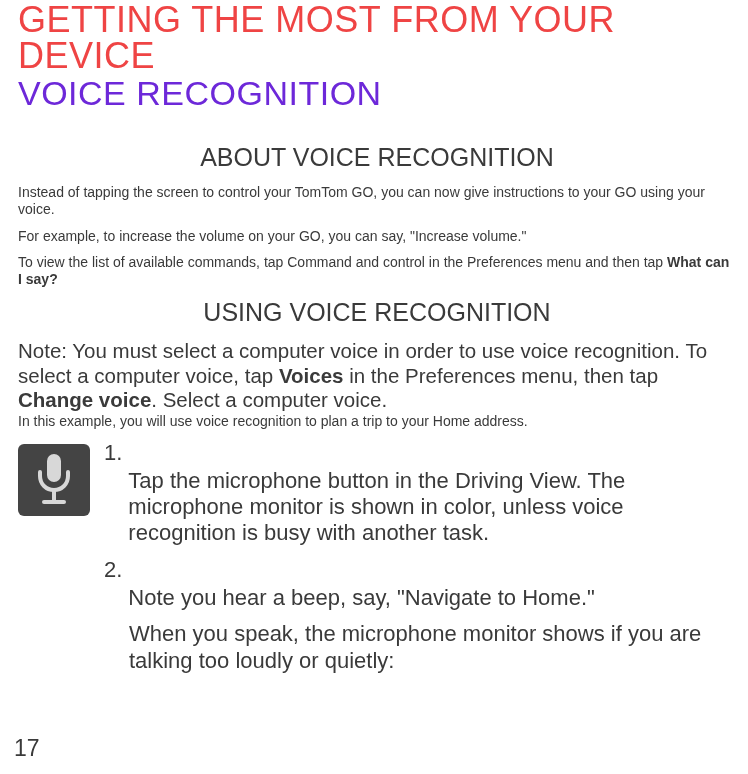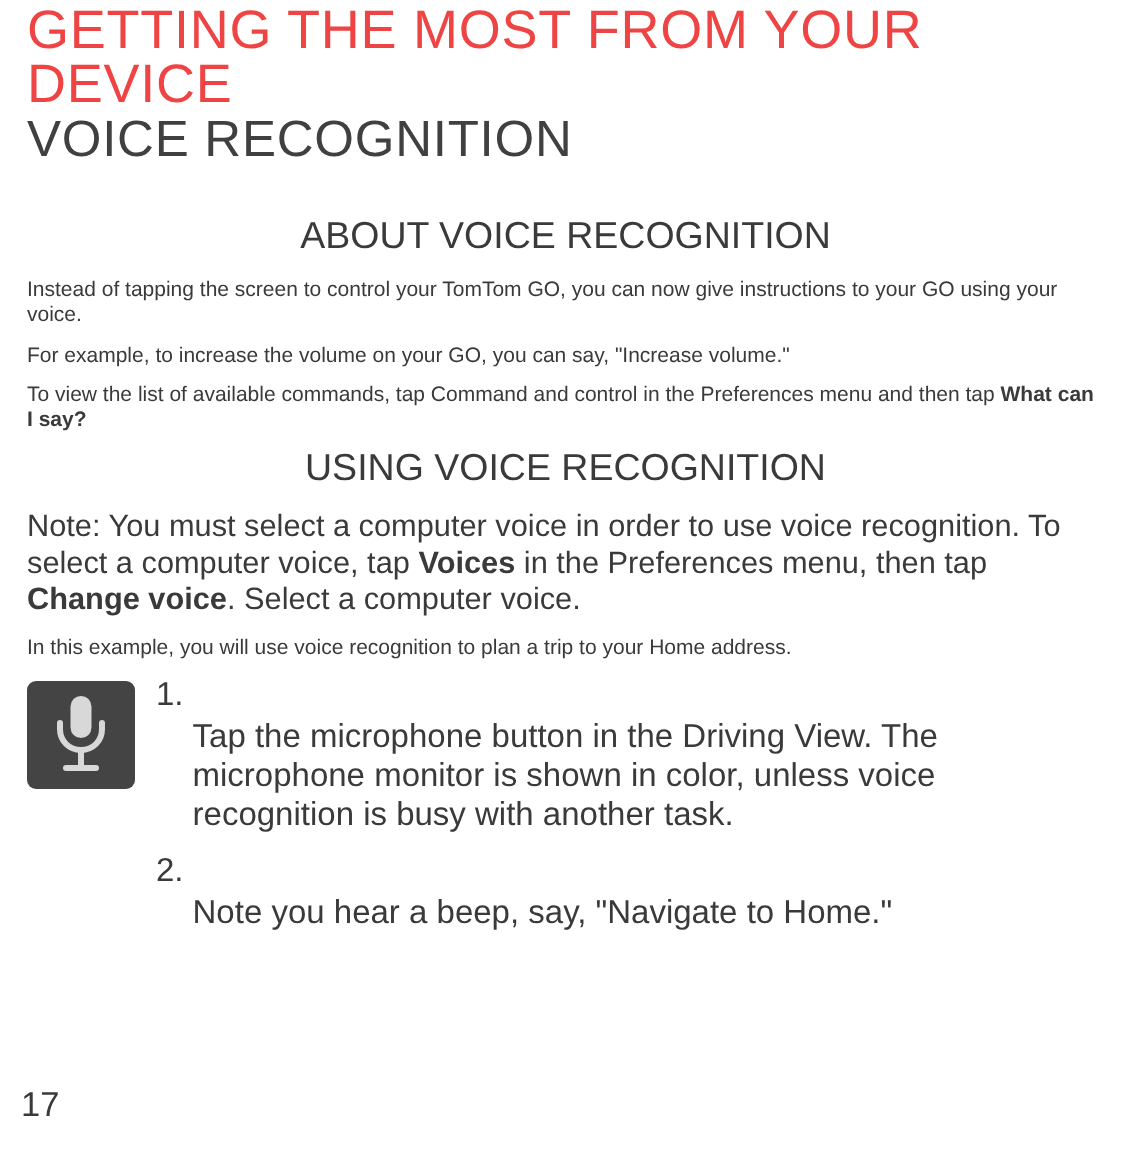--- a/index.html
+++ b/index.html
@@ -22,21 +22,21 @@
       font-weight: 400;
       line-height: 1.0;
       letter-spacing: 0.5px;
       color: #ef4444;
       margin-top: 2px;
       font-stretch: semi-condensed;
     }
     .subtitle {
       font-size: 34px;
       font-weight: 400;
-      color: #404040;
+      color: #6d28d9;
       letter-spacing: 0.5px;
       margin-top: 0px;
       margin-bottom: 30px;
       font-stretch: semi-condensed;
     }
     .section-heading {
       font-size: 25px;
       font-weight: 400;
       color: #3a3a3a;
       margin-bottom: 12px;
@@ -47,21 +47,20 @@
       font-size: 14px;
       line-height: 1.2;
       color: #3a3a3a;
       margin-bottom: 10px;
       font-stretch: semi-condensed;
     }
     .note-text {
       font-size: 20.5px;
       line-height: 1.2;
       color: #3a3a3a;
-      margin-bottom: 10px;
       font-stretch: semi-condensed;
     }
     .bold-inline {
       font-weight: 700;
     }
     .list-wrap {
       display: flex;
       align-items: flex-start;
       gap: 14px;
       margin-top: 4px;
@@ -103,21 +102,21 @@
     .sub-paragraph {
       font-size: 22px;
       line-height: 1.2;
       color: #3a3a3a;
       font-stretch: semi-condensed;
       margin-top: 8px;
       margin-left: 25px;
     }
     .page-number {
       position: absolute;
-      bottom: 24px;
+      bottom: 12px;
       left: 14px;
       font-size: 23px;
       color: #3a3a3a;
       font-stretch: semi-condensed;
     }
   </style>
 </head>
 <body>
 
 <h1 class="page-title">GETTING THE MOST FROM YOUR DEVICE</h1>
@@ -150,16 +149,17 @@
   </div>
   <div class="ordered-list">
     <div class="list-item">
       <span class="list-marker">1.</span>
       <span class="list-content">Tap the microphone button in the Driving View. The microphone monitor is shown in color, unless voice recognition is busy with another task.</span>
     </div>
     <div class="list-item">
       <span class="list-marker">2.</span>
       <span class="list-content">Note you hear a beep, say, "Navigate to Home."</span>
     </div>
+    <p class="sub-paragraph">When you speak, the microphone monitor shows if you are talking too loudly or quietly:</p>
   </div>
 </div>
 
 <div class="page-number">17</div>
 
 </body></html>

